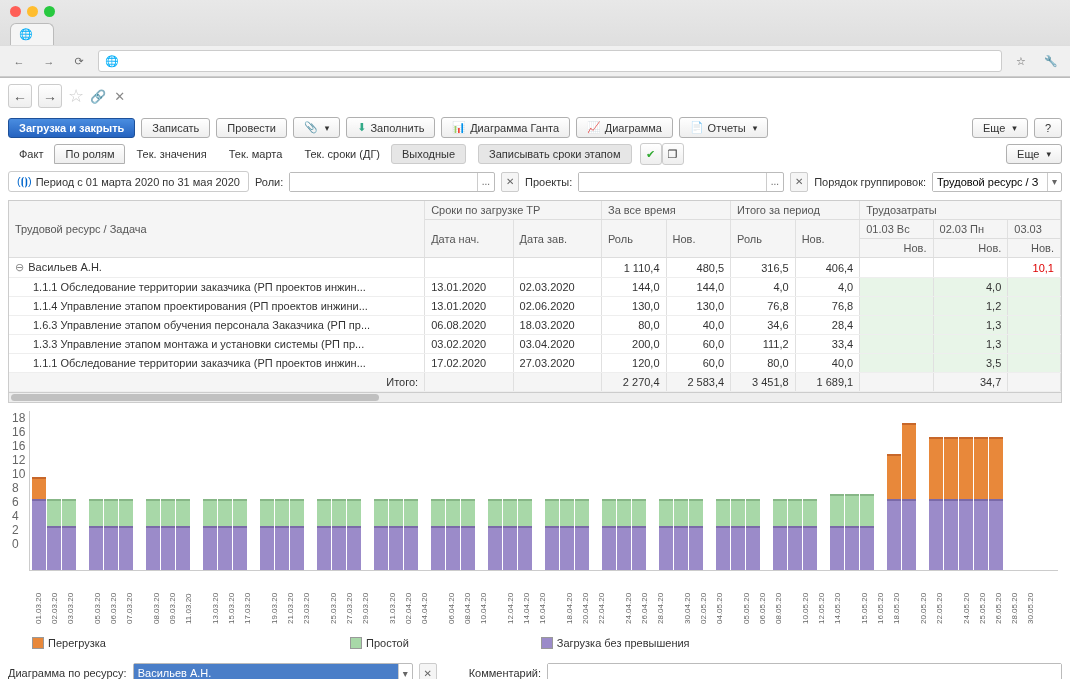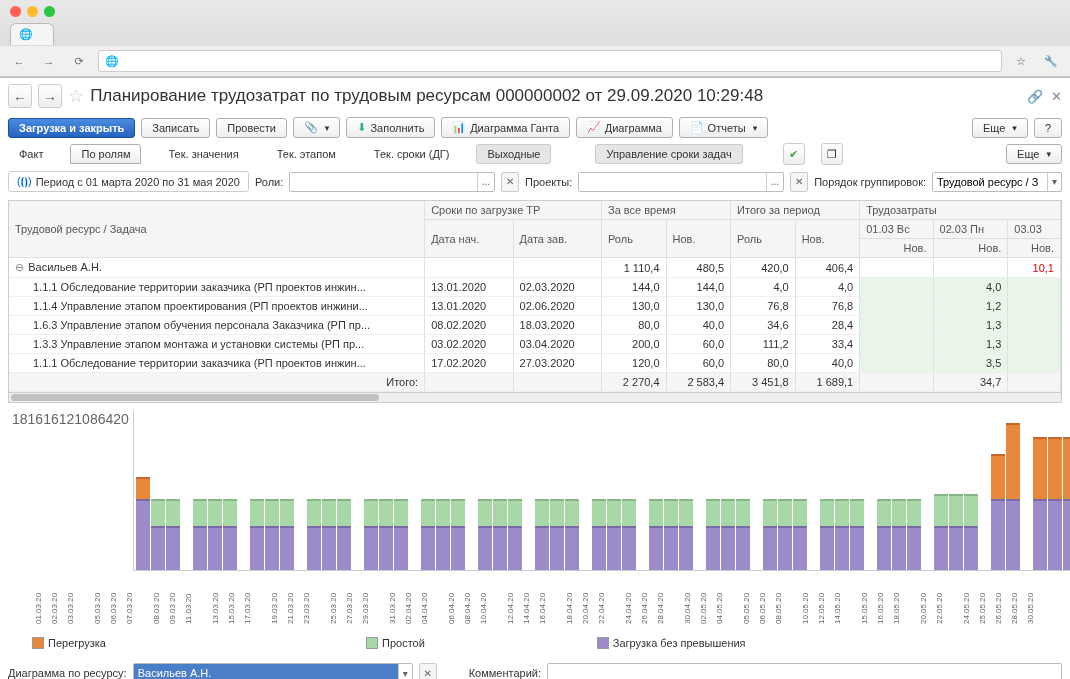--- a/index.html
+++ b/index.html
@@ -20,21 +20,21 @@
 .nav-arrow{width:24px;height:24px;border:1px solid #ccc;border-radius:3px;display:flex;align-items:center;justify-content:center;font-size:14px;color:#555;background:linear-gradient(#fff,#eee)}
 .star{color:#ccc;font-size:18px}
 .page-title{font-size:17px;color:#333;flex:1}
 .title-icons{display:flex;gap:8px;color:#888;font-size:13px}
 .toolbar{display:flex;gap:6px;align-items:center;padding:3px 0;flex-wrap:wrap}
 .btn{border:1px solid #b0b0b0;border-radius:3px;padding:3px 10px;background:linear-gradient(#fff,#eee);font-size:11px;color:#333;display:inline-flex;align-items:center;gap:4px;white-space:nowrap}
 .btn.primary{background:linear-gradient(#4a8de0,#2563c0);border-color:#1e5099;color:#fff;font-weight:bold}
 .btn.dd::after{content:"▾";font-size:9px;margin-left:3px;color:inherit}
 .btn .ico{font-size:11px}
 .spacer{flex:1}
-.tabs-row{display:flex;gap:16px;align-items:center;padding:2px 0}
+.tabs-row{display:flex;gap:0;align-items:center;padding:2px 0}
 .tab-btn{border:1px solid transparent;border-radius:3px 3px 0 0;padding:3px 10px;font-size:11px;color:#333;background:transparent}
 .tab-btn.active{border-color:#b0b0b0;background:linear-gradient(#fff,#eee)}
 .tab-btn.grey{background:#e6e6e6;border:1px solid #ccc;border-radius:3px;margin-left:0}
 .ico-btn{width:22px;height:22px;border:1px solid #ccc;border-radius:3px;display:flex;align-items:center;justify-content:center;background:linear-gradient(#fff,#eee)}
 .filter-row{display:flex;gap:6px;align-items:center;padding:4px 0}
 .pill{border:1px solid #ccc;border-radius:3px;padding:3px 8px;background:#fff;display:flex;align-items:center;gap:4px}
 .lbl{color:#333}
 .combo{display:flex;align-items:center;border:1px solid #bbb;border-radius:2px;background:#fff;height:20px}
 .combo input{border:none;outline:none;padding:0 4px;font-size:11px;height:18px;width:100%}
 .combo .cbtn{border-left:1px solid #ccc;padding:0 4px;color:#666;font-size:10px;height:18px;display:flex;align-items:center}
@@ -46,33 +46,33 @@
 td{border-bottom:1px solid #eee}
 .num{text-align:right}
 .green-cell{background:#e8f5e8}
 .red-txt{color:#d00}
 .expand{color:#888;padding-right:4px}
 tfoot td{background:#f5f5f5;font-weight:normal}
 .hscroll{height:10px;background:#eee;border-top:1px solid #ccc;position:relative}
 .hscroll .thumb{position:absolute;left:2px;top:1px;width:35%;height:7px;background:#c0c0c0;border-radius:4px}
 .chart{padding:8px 4px 4px;position:relative}
 .chart-area{display:flex;height:180px}
-.y-axis{display:flex;flex-direction:row;justify-content:flex-start;font-size:14px;color:#666;padding-right:4px;height:160px}
+.y-axis{display:flex;flex-direction:column;justify-content:flex-start;font-size:12px;color:#666;padding-right:4px;height:160px}
 .bars{flex:1;display:flex;align-items:flex-end;gap:2px;height:160px;border-left:1px solid #ccc;border-bottom:1px solid #ccc;padding:0 2px;position:relative}
 .bar-group{display:flex;gap:1px;align-items:flex-end}
 .bar-group.gap{margin-right:11px}
 .bar{width:14px;display:flex;flex-direction:column;justify-content:flex-end;position:relative}
 .seg{width:100%}
 .seg.purple{background:#9b8bc9;border-top:2px solid #7a6aa8}
 .seg.green{background:#a8d8a8;border-top:2px solid #87b787}
 .seg.orange{background:#e8883a;border-top:2px solid #c7672a}
 .x-labels{display:flex;gap:2px;padding-left:22px;margin-top:2px}
 .x-labels .xl{width:14px;font-size:8px;color:#666;writing-mode:vertical-rl;transform:rotate(180deg);text-align:right;height:38px}
 .x-labels .gap{margin-right:11px}
-.legend{display:flex;gap:60px;padding:6px 20px;font-size:11px}
+.legend{display:flex;gap:44px;padding:6px 20px;font-size:11px}
 .legend-item{display:flex;align-items:center;gap:4px}
 .swatch{width:12px;height:12px;border:1px solid #999}
 .swatch.orange{background:#e8883a}
 .swatch.green{background:#a8d8a8}
 .swatch.purple{background:#9b8bc9}
 .footer-row{display:flex;align-items:center;gap:6px;padding:4px 0}
 .sel-input{background:#4a7ec8;color:#fff;border:1px solid #3060a0;padding:2px 4px}
 .task-name{max-width:320px;overflow:hidden;text-overflow:ellipsis;padding-left:24px}
 </style>
 </head>
@@ -99,21 +99,20 @@
     <div class="nav-btn">☆</div>
     <div class="nav-btn">🔧</div>
   </div>
 </div>
 
 <div class="app">
   <div class="title-row">
     <div class="nav-arrow">←</div>
     <div class="nav-arrow">→</div>
     <span class="star">☆</span>
-    <div class="page-title">Планирование трудозатрат по трудовым ресурсам 000000002 от 29.09.2020 10:29:48</div>
     <div class="title-icons">
       <span>🔗</span>
       <span>✕</span>
     </div>
   </div>
 
   <div class="toolbar">
     <button class="btn primary">Загрузка и закрыть</button>
     <button class="btn">Записать</button>
     <button class="btn">Провести</button>
@@ -138,25 +137,25 @@
       </button>
     <div class="spacer"></div>
     <button class="btn dd">Еще</button>
     <button class="btn">?</button>
   </div>
 
   <div class="tabs-row">
     <button class="tab-btn">Факт</button>
     <button class="tab-btn active">По ролям</button>
     <button class="tab-btn">Тек. значения</button>
-    <button class="tab-btn">Тек. этапом</button>
+    <button class="tab-btn">Тек. марта</button>
     <button class="tab-btn">Тек. сроки (ДГ)</button>
     <button class="tab-btn grey">Выходные</button>
     <span style="width:12px"></span>
-    <button class="tab-btn grey">Управление сроки задач</button>
+    <button class="tab-btn grey">Записывать сроки этапом</button>
     <span style="width:8px"></span>
     <div class="ico-btn">
         <span style="color:#3a3">✔</span>
       </div>
     <div class="ico-btn">
         <span>❐</span>
       </div>
     <div class="spacer"></div>
     <button class="btn dd">Еще</button>
   </div>
@@ -212,21 +211,21 @@
           <th class="num">Нов.</th>
         </tr>
       </thead>
       <tbody id="tbody">
         <tr>
           <td><span class="expand">⊖</span><span>Васильев А.Н.</span></td>
           <td></td>
             <td></td>
           <td class="num">1 110,4</td>
           <td class="num">480,5</td>
-          <td class="num">420,0</td>
+          <td class="num">316,5</td>
           <td class="num">406,4</td>
           <td></td>
             <td></td>
           <td class="num red-txt">10,1</td>
         </tr>
       <tr>
             <td class="task-name">1.1.1 Обследование территории заказчика (РП проектов инжин...</td>
   <td>13.01.2020</td>
             <td>02.03.2020</td>
   <td class="num">144,0</td>
@@ -244,21 +243,21 @@
   <td class="num">130,0</td>
             <td class="num">130,0</td>
   <td class="num">76,8</td>
             <td class="num">76,8</td>
   <td class="green-cell"></td>
             <td class="num green-cell">1,2</td>
             <td class="green-cell"></td>
           </tr>
           <tr>
             <td class="task-name">1.6.3 Управление этапом обучения персонала Заказчика (РП пр...</td>
-  <td>08.02.2020</td>
+  <td>06.08.2020</td>
             <td>18.03.2020</td>
   <td class="num">80,0</td>
             <td class="num">40,0</td>
   <td class="num">34,6</td>
             <td class="num">28,4</td>
   <td class="green-cell"></td>
             <td class="num green-cell">1,3</td>
             <td class="green-cell"></td>
           </tr>
           <tr>
@@ -621,21 +620,21 @@
       </div>
     <div class="legend">
       <div class="legend-item">
           <div class="swatch orange"></div>
           <span>Перегрузка</span>
         </div>
       <div class="legend-item" style="margin-left:200px">
           <div class="swatch green"></div>
           <span>Простой</span>
         </div>
-      <div class="legend-item" style="margin-left:112px">
+      <div class="legend-item" style="margin-left:88px">
           <div class="swatch purple"></div>
           <span>Загрузка без превышения</span>
         </div>
     </div>
   </div>
 
   <div class="footer-row">
     <span class="lbl">Диаграмма по ресурсу:</span>
     <div class="combo" style="width:280px">
         <input class="sel-input" value="Васильев А.Н." style="">

